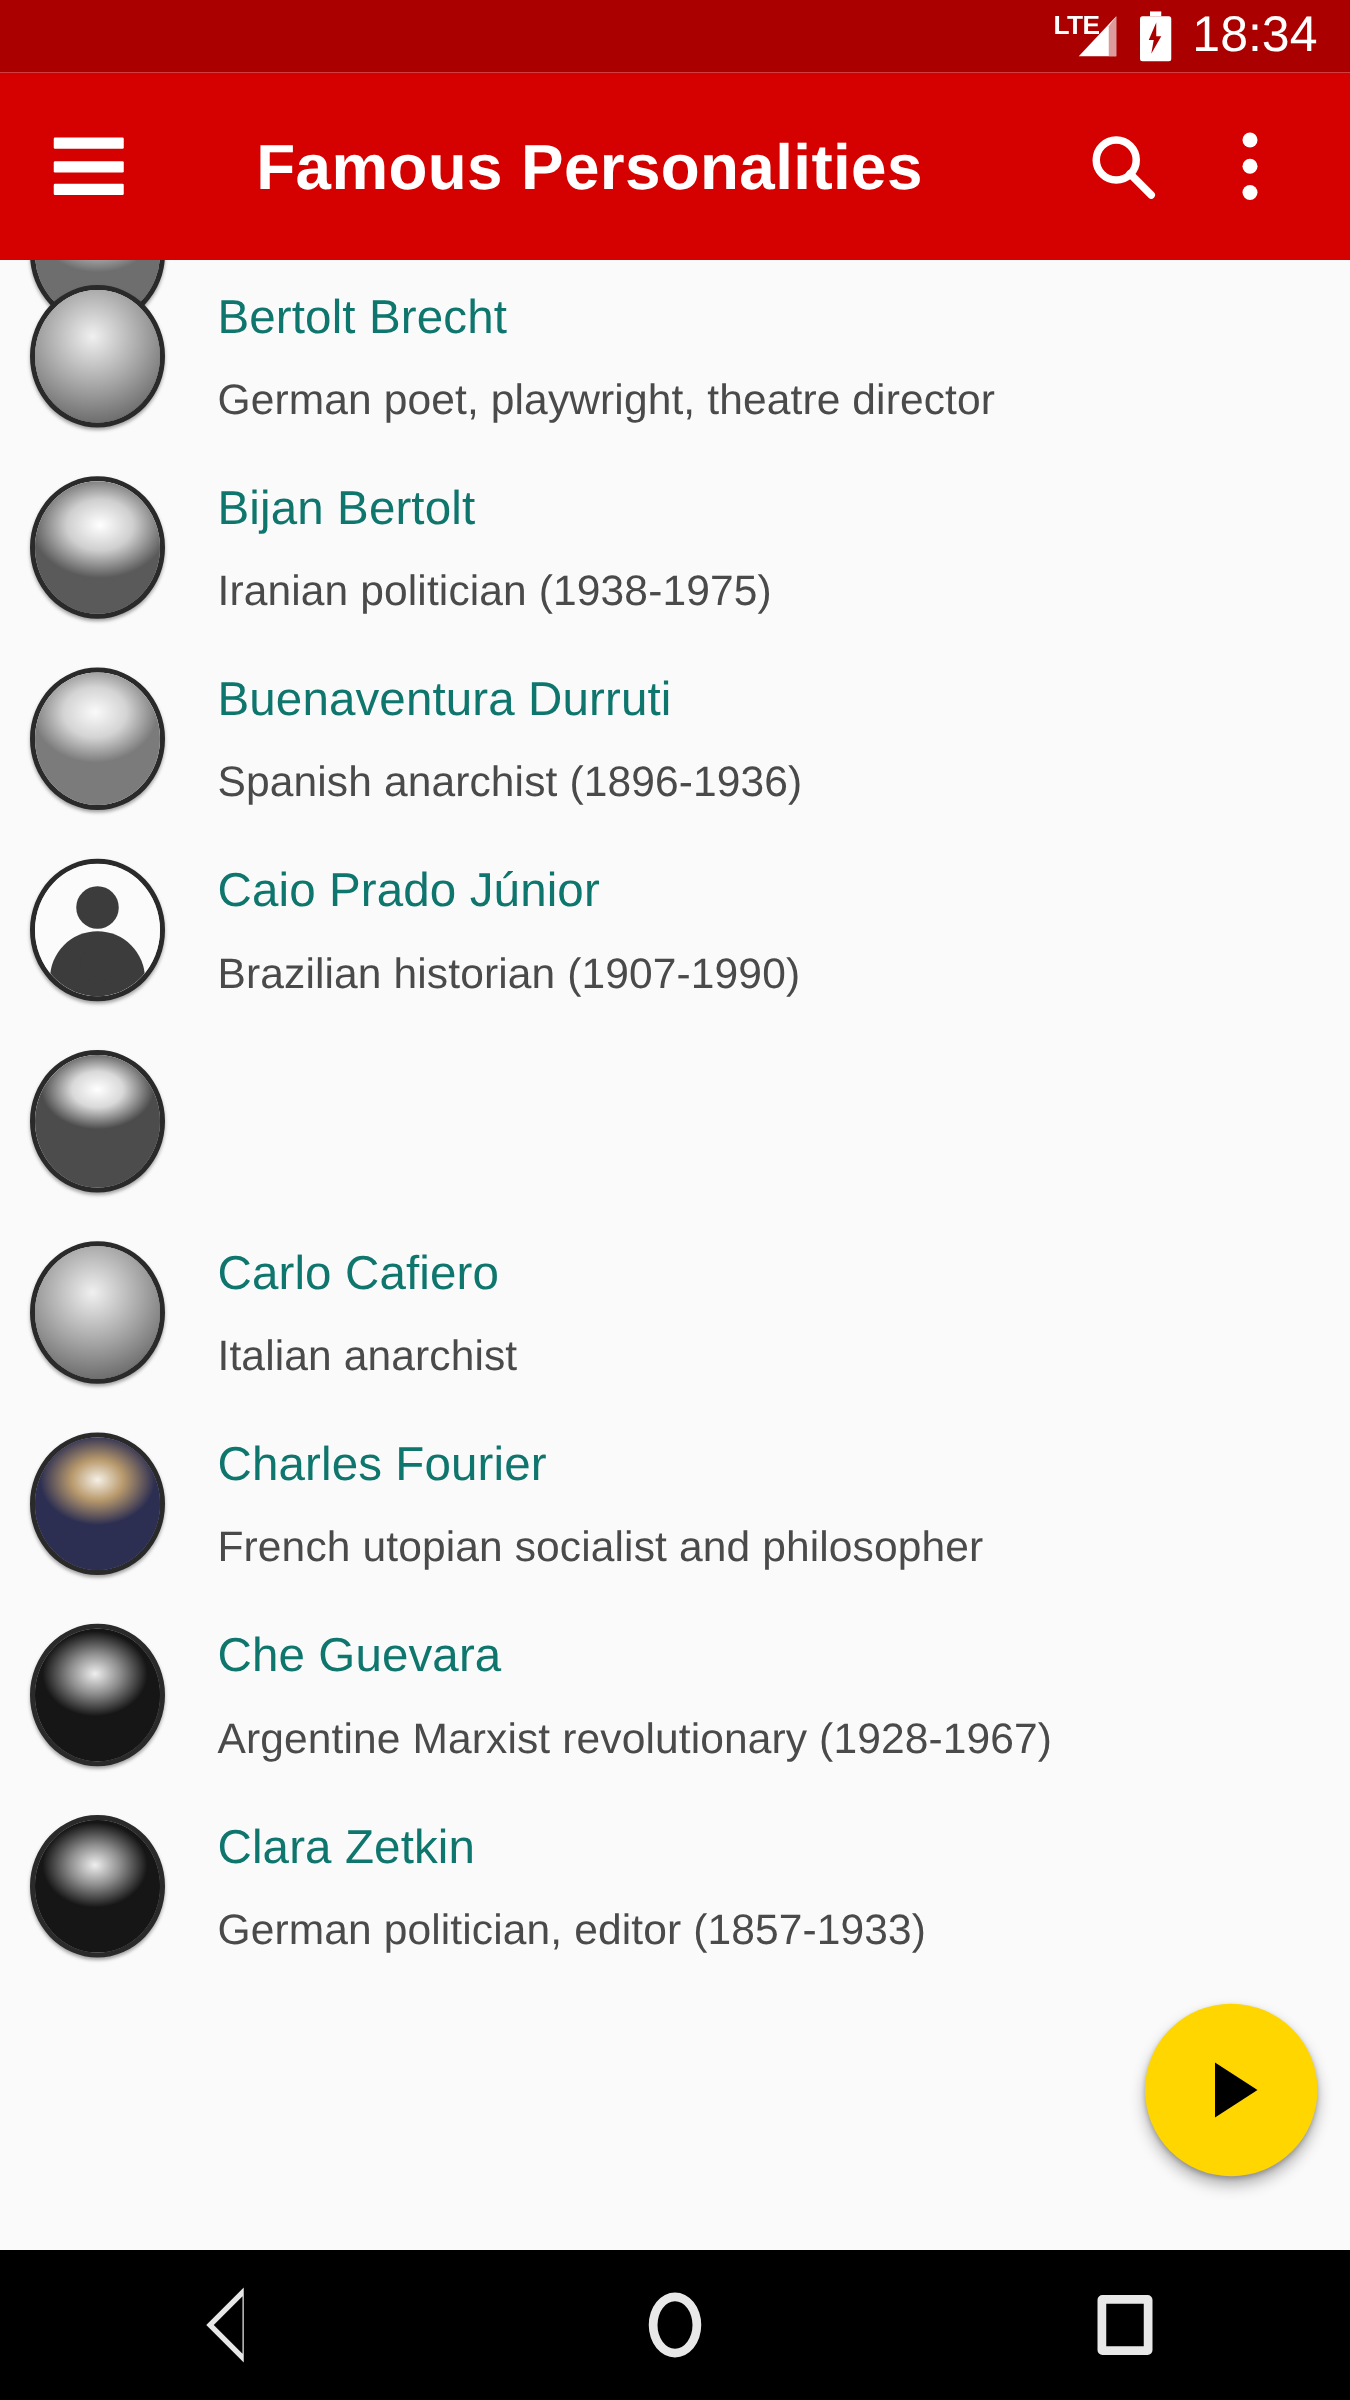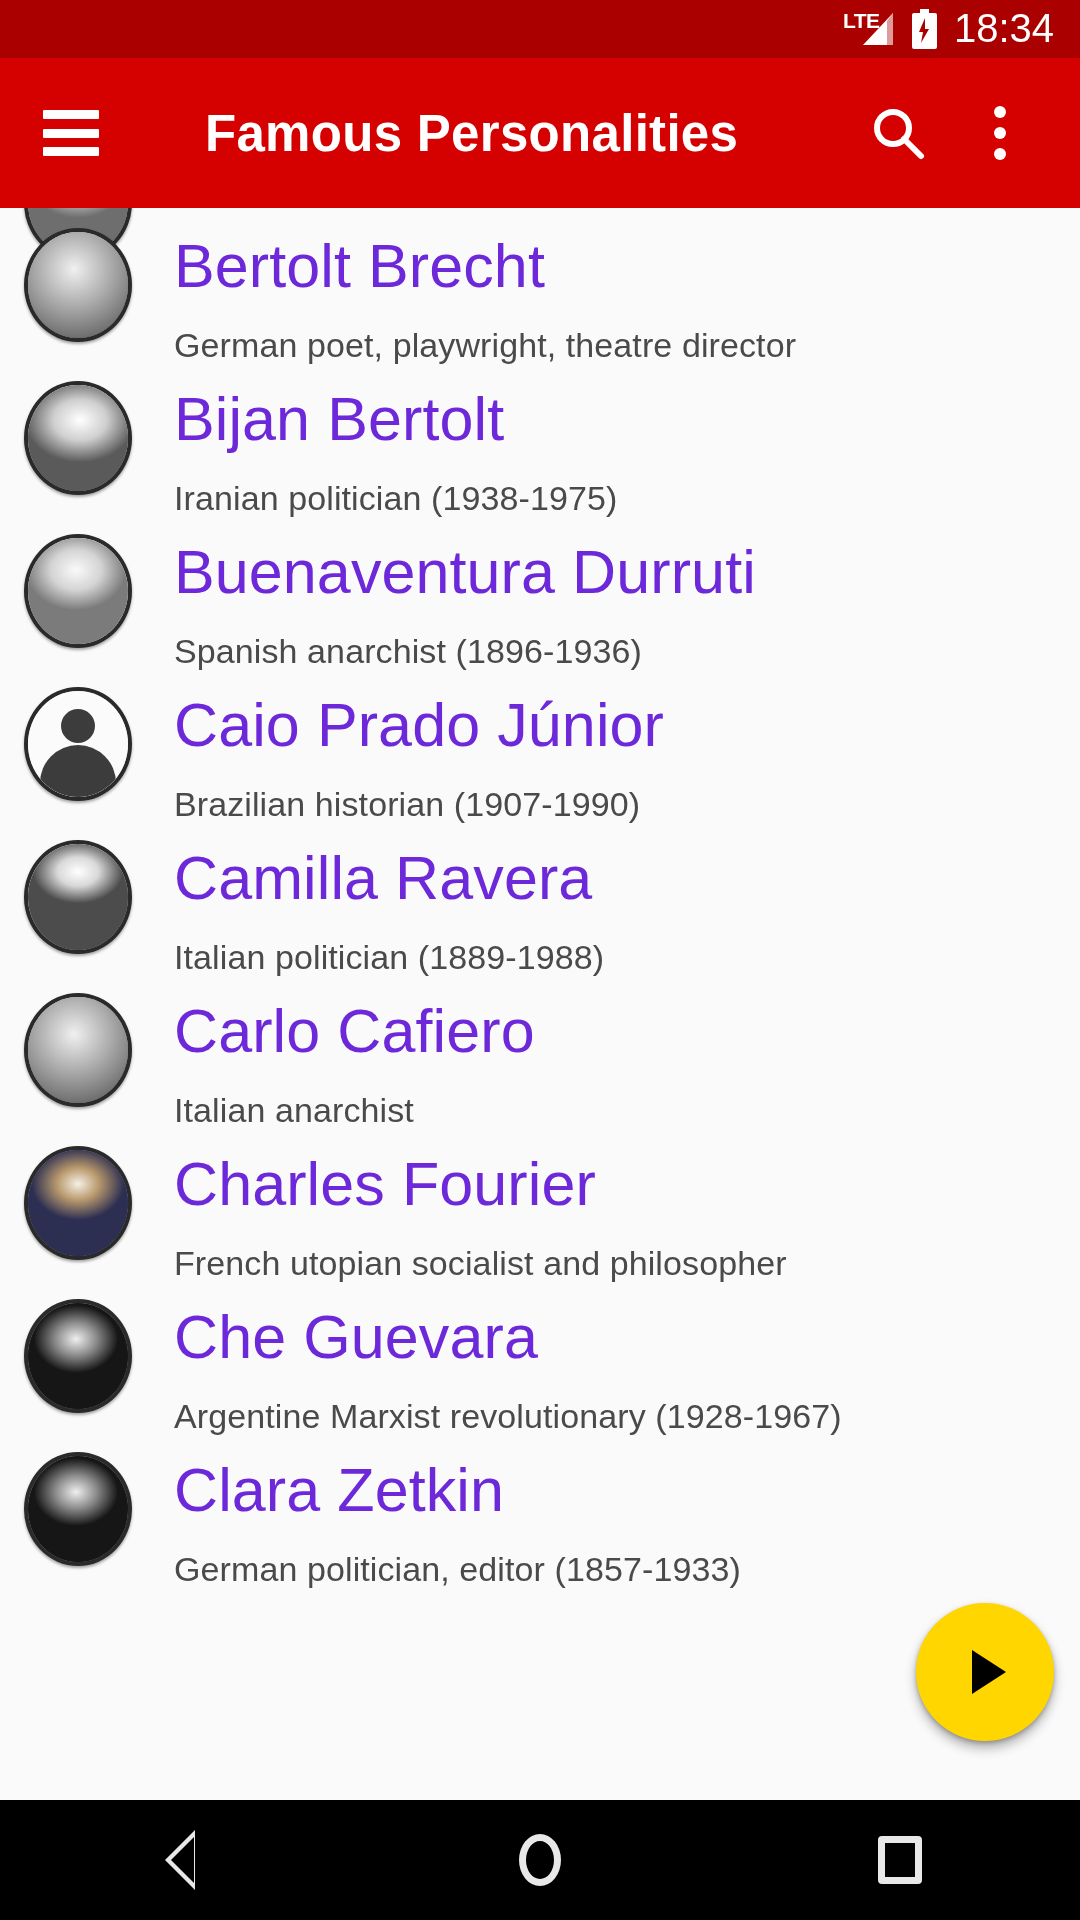--- a/index.html
+++ b/index.html
@@ -54,21 +54,21 @@
   }
   .row.partial { height:64px; padding-top:0; margin-top:-62px; }
   .avatar {
     width:108px; height:114px; border-radius:50%; flex:0 0 108px;
     border:4px solid #2a2a2a; overflow:hidden; position:relative;
     background:#d8d8d8; box-shadow:0 2px 3px rgba(0,0,0,0.35);
   }
   .avatar .ph { position:absolute; inset:0; }
   .texts { padding-left:42px; padding-top:6px; }
   .name {
-    font-size:61px; color:#6d28d9; font-weight:400; line-height:1.06;
+    font-size:38px; color:#0f766e; font-weight:400; line-height:1.06;
     letter-spacing:0.1px; white-space:nowrap;
   }
   .desc {
     font-size:34px; color:#4a4a4a; font-weight:400; margin-top:27px;
     letter-spacing:0.1px; white-space:nowrap;
   }
 
   
   .pa { background:
       radial-gradient(ellipse 48% 34% at 50% 30%, #e9e9e9 0%, #b9b9b9 55%, #6e6e6e 100%),
@@ -228,24 +228,20 @@
       <div class="texts">
         <div class="name">Caio Prado Júnior</div>
         <div class="desc">Brazilian historian (1907-1990)</div>
       </div>
     </div>
 
     <div class="row">
       <div class="avatar">
           <div class="ph pe"></div>
         </div>
-      <div class="texts">
-        <div class="name">Camilla Ravera</div>
-        <div class="desc">Italian politician (1889-1988)</div>
-      </div>
     </div>
 
     <div class="row">
       <div class="avatar">
           <div class="ph pb"></div>
         </div>
       <div class="texts">
         <div class="name">Carlo Cafiero</div>
         <div class="desc">Italian anarchist</div>
       </div>

